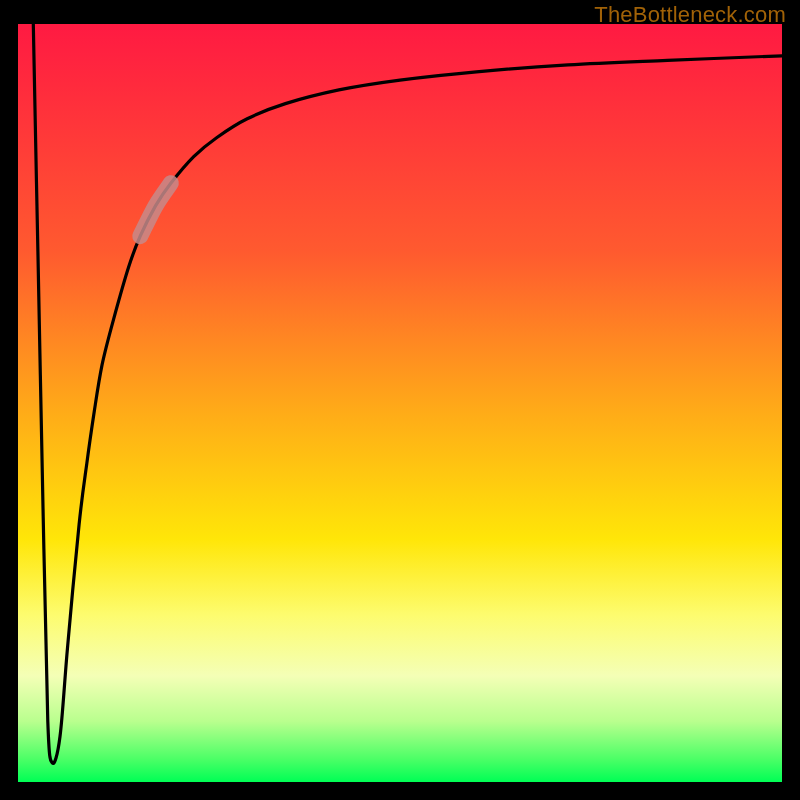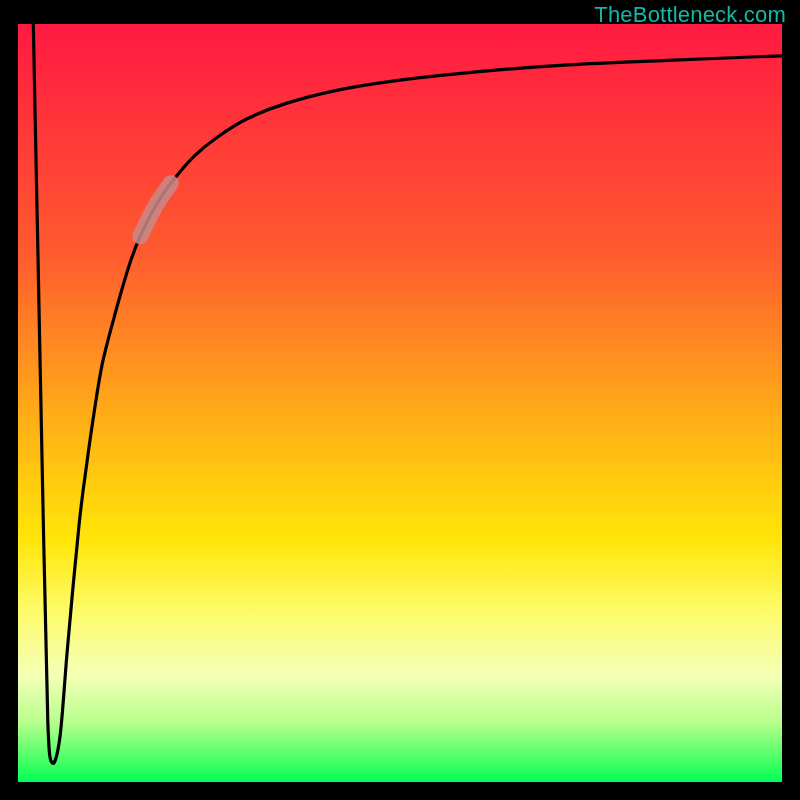--- a/index.html
+++ b/index.html
@@ -42,21 +42,21 @@
       #f4ffb6 86%,
       #b9ff8e 92%,
       #4bff66 97%,
       #00ff55 100%
     );
   }
   .attrib {
     position: absolute;
     top: 2px;
     right: 14px;
-    color: #14b8a6;
+    color: #a16207;
     font-size: 22px;
     letter-spacing: 0.2px;
   }
   svg.curve {
     position: absolute;
     left: 18px;
     top: 24px;
     width: 764px;
     height: 758px;
     overflow: visible;

